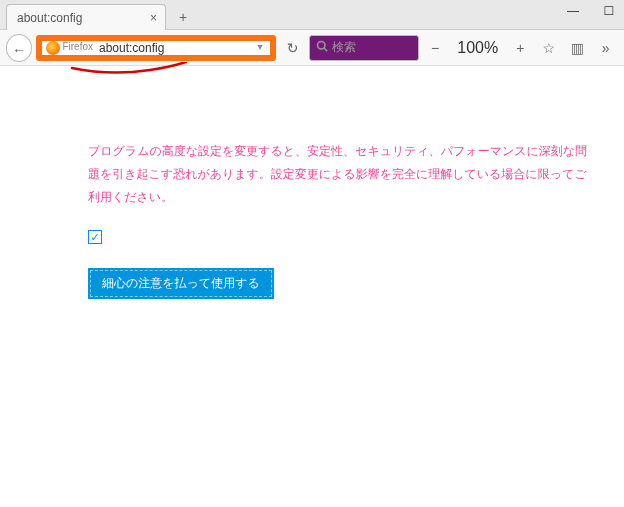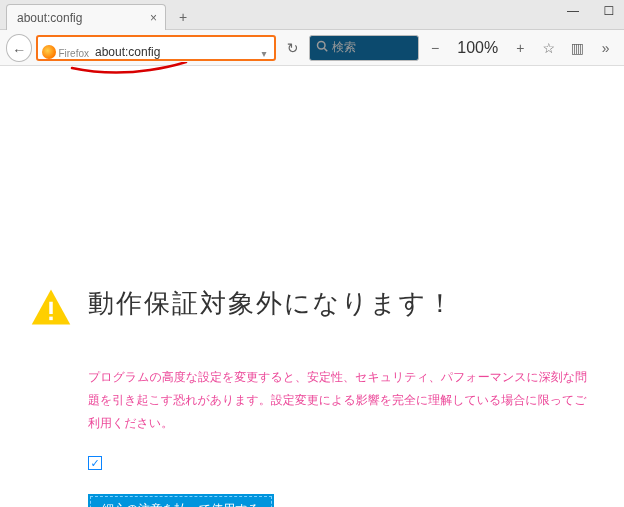--- a/index.html
+++ b/index.html
@@ -8,27 +8,27 @@
   .titlebar { height: 30px; display: flex; align-items: flex-start; background: #e8e8e8; border-bottom: 1px solid #cfcfcf; position: relative; }
   .tab { margin: 4px 0 0 6px; height: 26px; background: #f8f8f8; border: 1px solid #bfbfbf; border-bottom: none; border-radius: 4px 4px 0 0; display: flex; align-items: center; padding: 0 6px 0 10px; font-size: 12px; color: #555; width: 160px; }
   .tab .lbl { flex: 1; white-space: nowrap; overflow: hidden; text-overflow: ellipsis; }
   .tab .x { font-size: 12px; color: #666; padding: 0 2px; }
   .newtab { width: 26px; height: 22px; margin: 6px 0 0 4px; display: flex; align-items: center; justify-content: center; color: #666; font-size: 14px; border-radius: 3px; }
   .win-controls { position: absolute; right: 4px; top: 2px; display: flex; gap: 14px; color: #333; }
   .win-controls span { width: 22px; height: 18px; display: flex; align-items: center; justify-content: center; font-size: 12px; }
 
   .toolbar { height: 36px; background: #f8f8f8; border-bottom: 1px solid #ddd; display: flex; align-items: center; padding: 0 6px; gap: 4px; }
   .circle-btn { width: 28px; height: 28px; border: 1px solid #bbb; border-radius: 50%; display: flex; align-items: center; justify-content: center; background: #fff; color: #555; font-size: 14px; }
-  .urlbox { flex: 0 0 240px; height: 26px; border: 2px solid #f97316; border-radius: 3px; background: #fff; display: flex; align-items: flex-end; padding: 0 4px; position: relative; }
+  .urlbox { flex: 0 0 240px; height: 26px; border: 6px solid #f97316; border-radius: 3px; background: #fff; display: flex; align-items: flex-start; padding: 0 4px; position: relative; }
   .fox { width: 14px; height: 14px; border-radius: 50%; background: radial-gradient(circle at 40% 40%, #ffcf4a, #ff7a00 70%); margin-right: 2px; flex-shrink:0; }
   .badge { font-size: 10px; color: #888; margin-right: 6px; }
   .url { font-size: 12px; color: #333; flex: 1; }
   .dd { color: #888; font-size: 10px; padding: 0 4px; }
   .tb-icon { width: 26px; height: 26px; display: flex; align-items: center; justify-content: center; color: #666; font-size: 14px; }
-  .searchbox { flex: 0 0 110px; height: 26px; border: 1px solid #bbb; border-radius: 3px; background: #0c4a6e; display: flex; align-items: center; padding: 0 6px; color: #999; font-size: 12px; gap: 4px; }
+  .searchbox { flex: 0 0 110px; height: 26px; border: 1px solid #bbb; border-radius: 3px; background: #701a75; display: flex; align-items: center; padding: 0 6px; color: #999; font-size: 12px; gap: 4px; }
   .zoom { font-size: 16px; color: #333; padding: 0 6px; }
   .underline { position: absolute; left: 70px; top: 62px; width: 120px; height: 16px; pointer-events: none; }
 
   .content { background: #fff; height: calc(507px - 30px - 36px); padding: 40px 30px 0 30px; overflow: hidden; }
   .warn-row { display: flex; align-items: flex-start; gap: 16px; margin-top: 180px; }
   .warn-icon svg { width: 42px; height: 42px; }
   .heading { font-size: 26px; font-weight: 300; color: #333; letter-spacing: 2px; }
   .body-text { margin: 34px 0 12px 58px; font-size: 12px; color: #ec4899; line-height: 1.9; }
   .check-row { margin: 22px 0 0 58px; display: flex; align-items: center; gap: 8px; font-size: 12px; color: #333; }
   .chk { width: 14px; height: 14px; border: 1px solid #0a84ff; display: flex; align-items: center; justify-content: center; color: #0a84ff; font-size: 11px; background:#fff; }
@@ -73,28 +73,18 @@
   <div class="tb-icon">☆</div>
   <div class="tb-icon">▥</div>
   <div class="tb-icon">»</div>
 </div>
 
 <svg class="underline" viewBox="0 0 120 16">
   <path d="M2 6 Q 40 14, 80 8 Q 100 5, 116 0" stroke="#d80000" stroke-width="2.5" fill="none" stroke-linecap="round"></path>
 </svg>
 
 <div class="content">
-  <div class="warn-row">
-    <span class="warn-icon">
-      <svg viewBox="0 0 48 48">
-          <path d="M24 4 L46 44 L2 44 Z" fill="#ffcf00"></path>
-          <rect x="22" y="18" width="4" height="14" fill="#fff"></rect>
-          <rect x="22" y="35" width="4" height="4" fill="#fff"></rect>
-        </svg>
-    </span>
-    <h1 class="heading">動作保証対象外になります！</h1>
-  </div>
   <p class="body-text">プログラムの高度な設定を変更すると、安定性、セキュリティ、パフォーマンスに深刻な問題を引き起こす恐れがあります。設定変更による影響を完全に理解している場合に限ってご利用ください。</p>
   <div class="check-row">
     <span class="chk">✓</span>
   </div>
   <div class="proceed">細心の注意を払って使用する</div>
 </div>
 
 </body></html>

